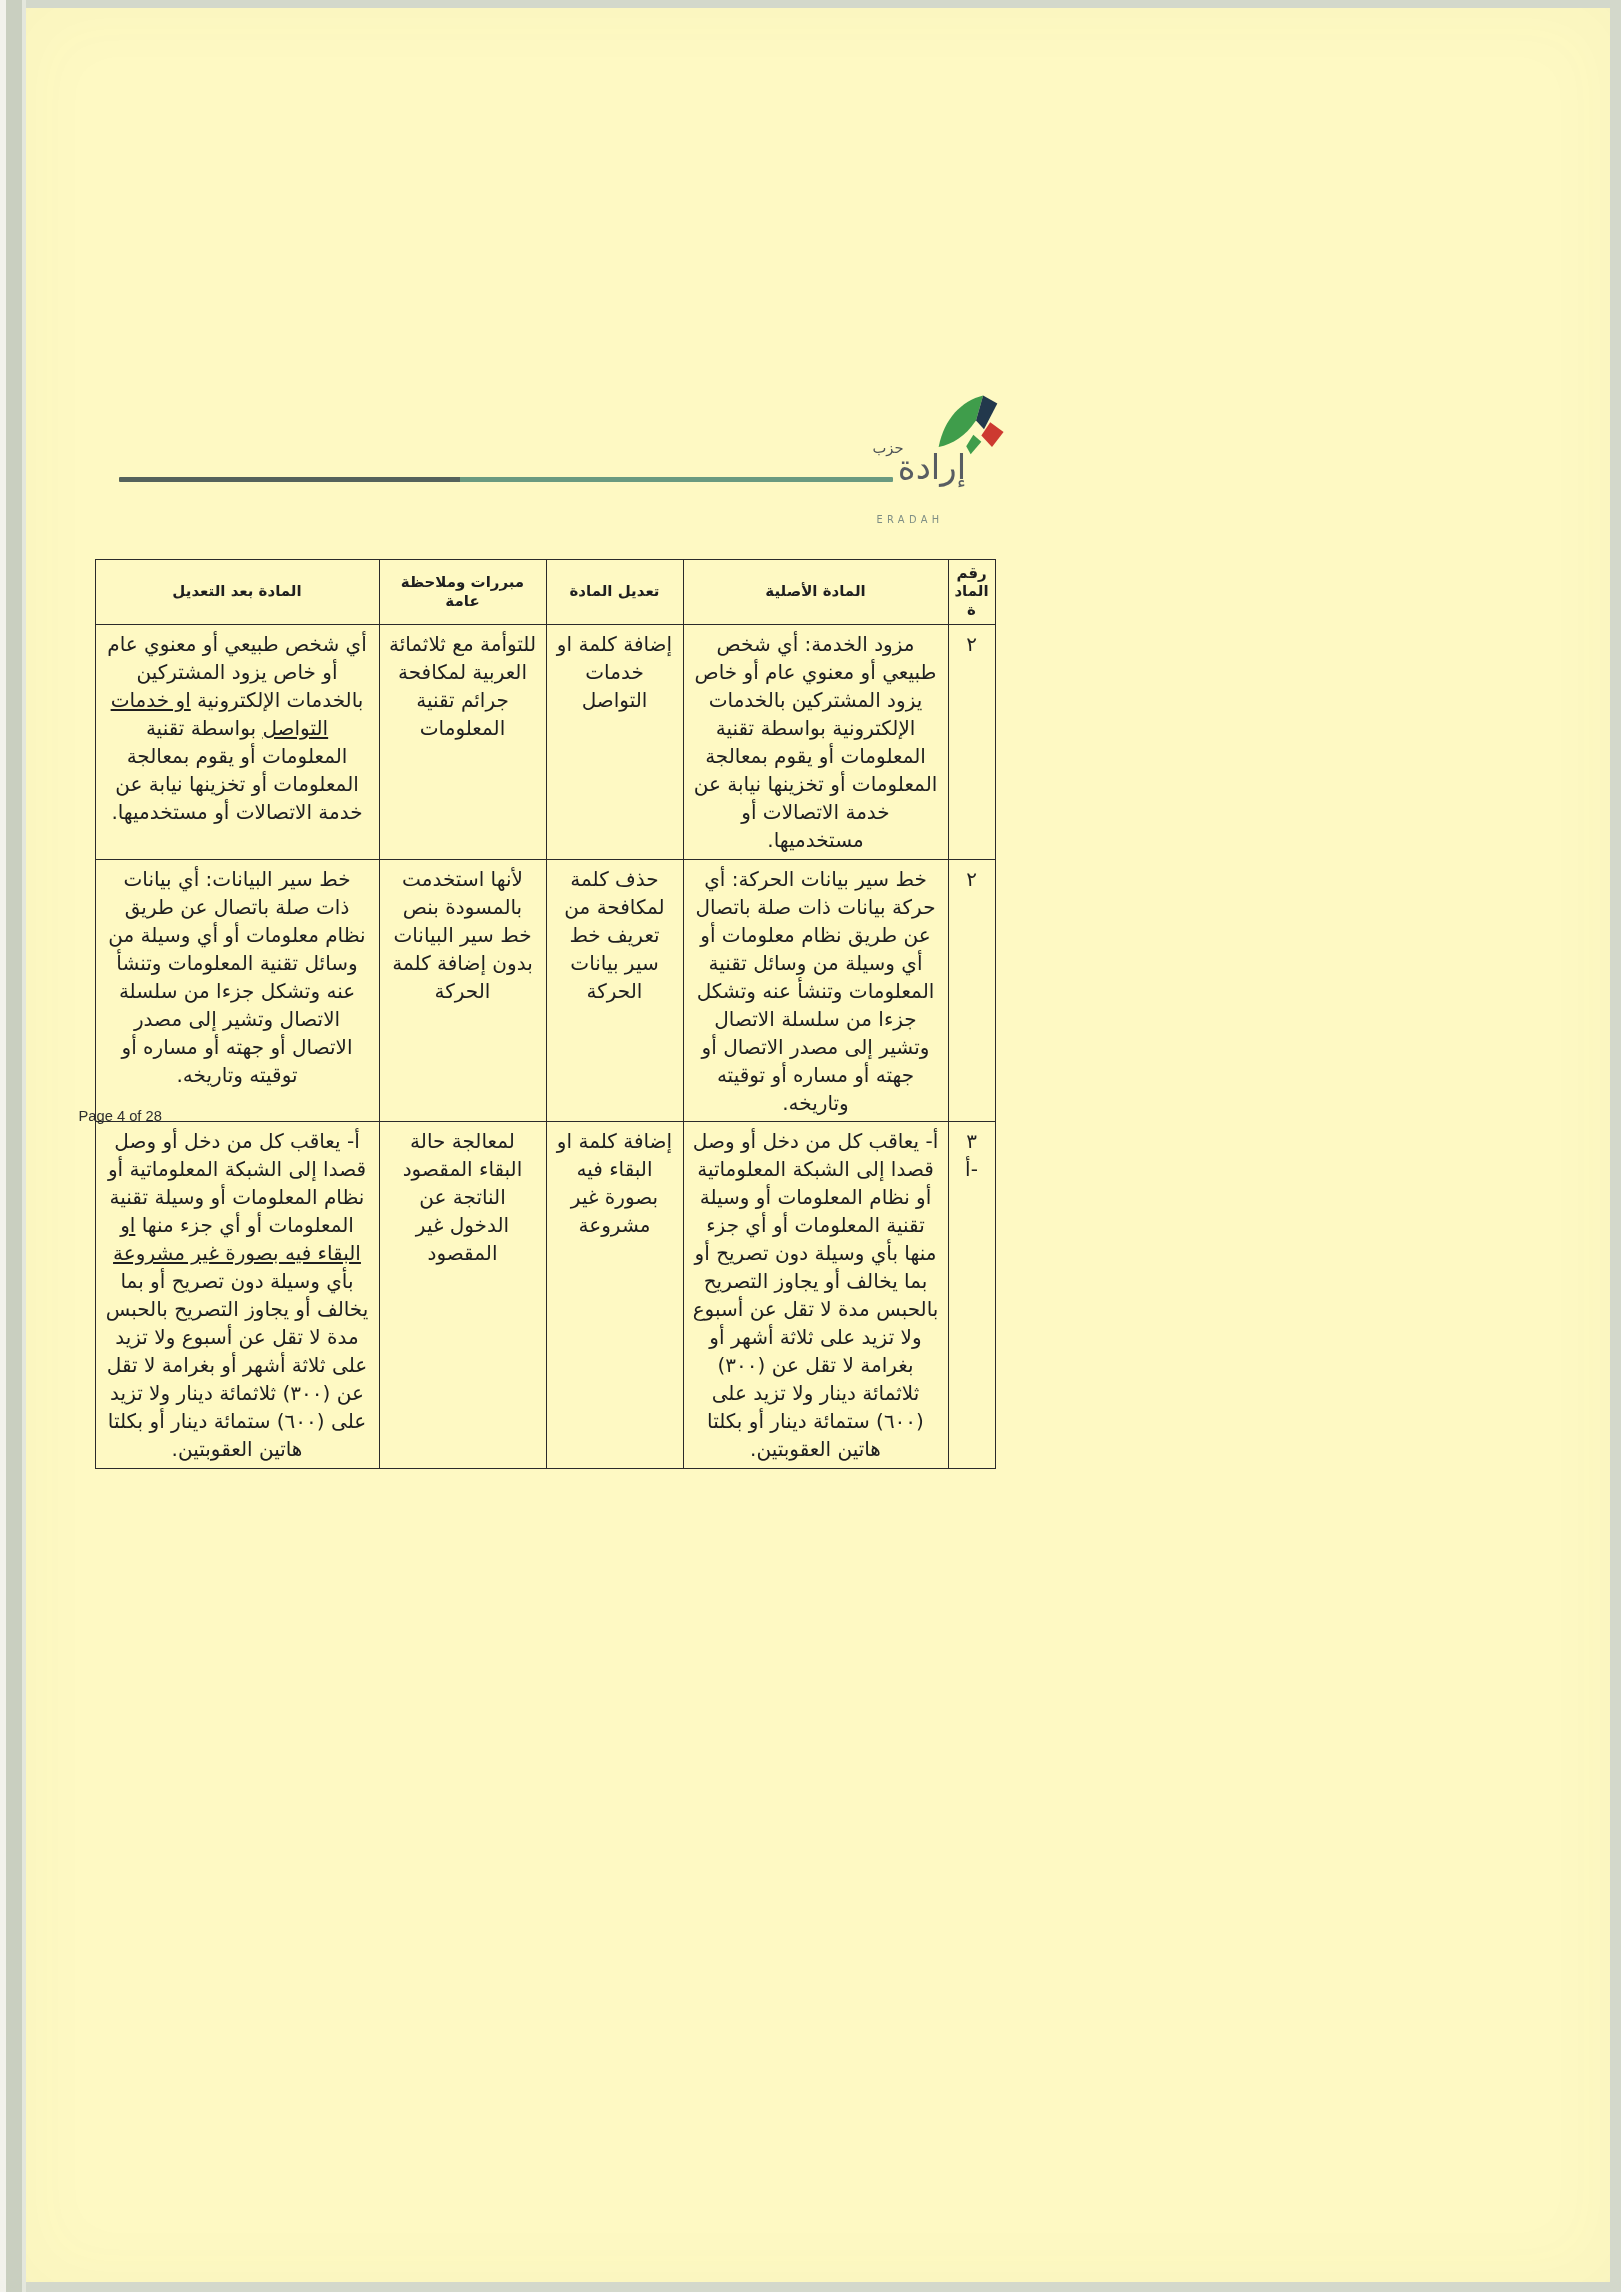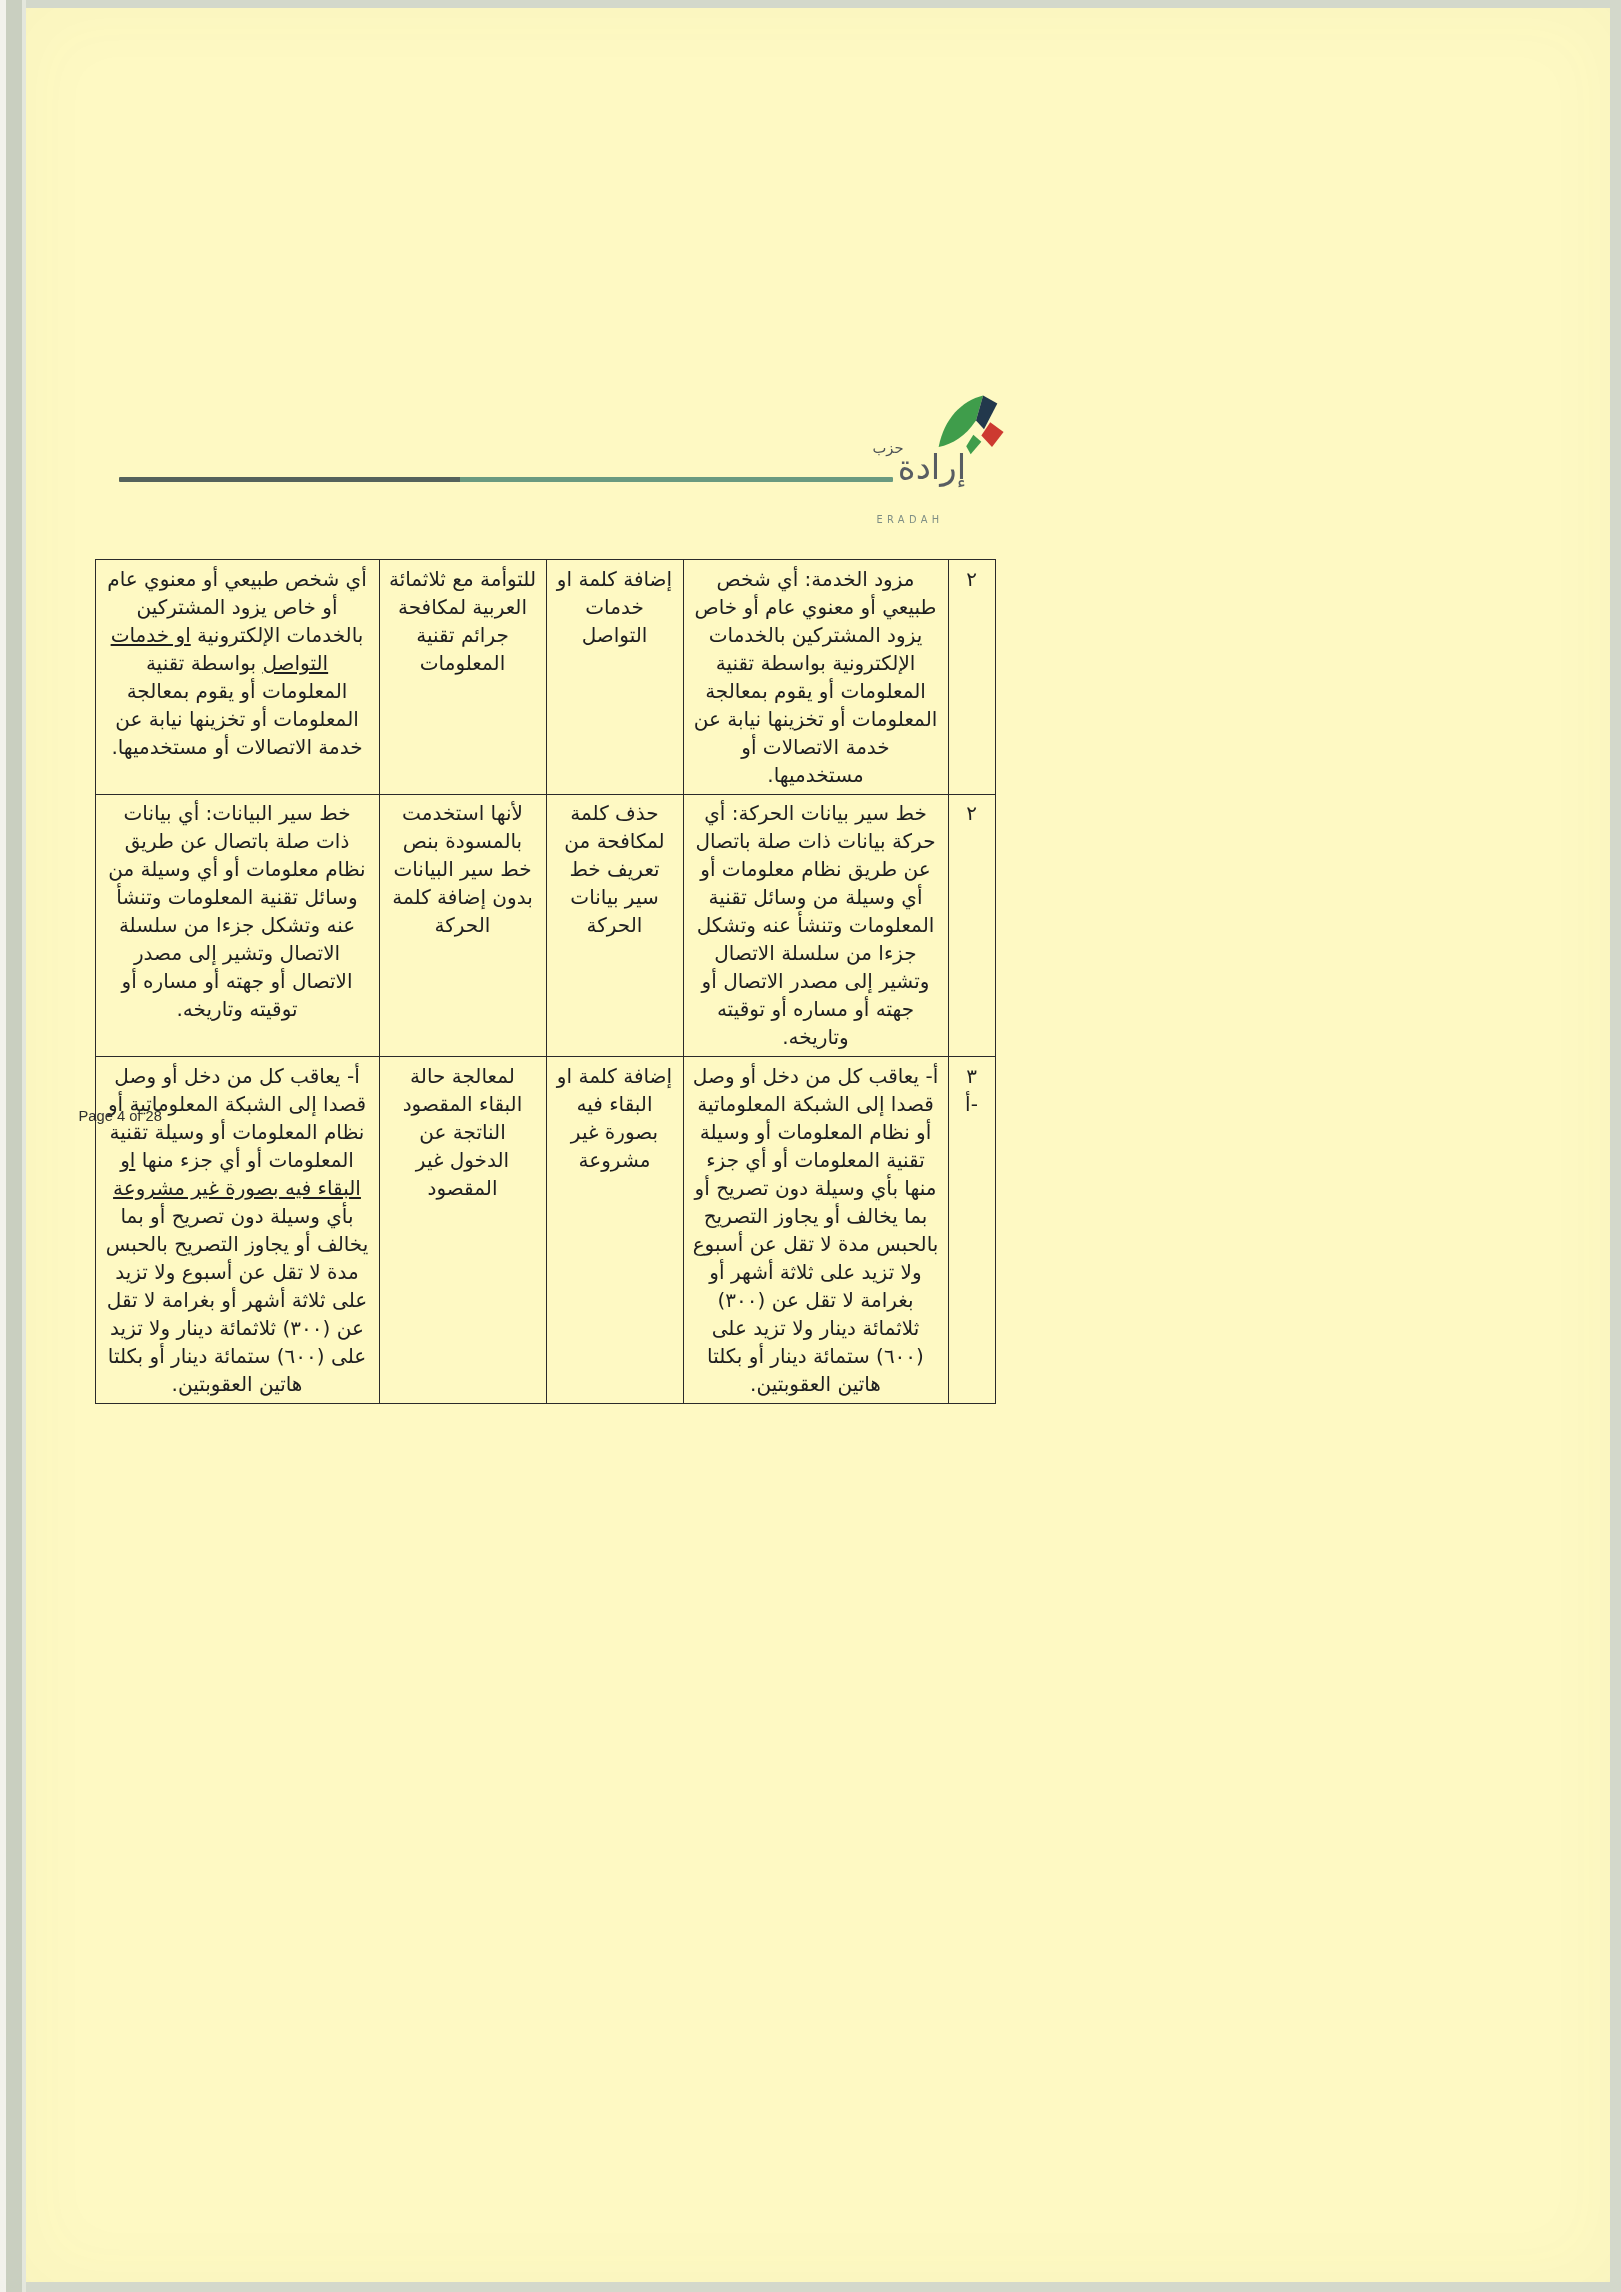--- a/index.html
+++ b/index.html
@@ -94,20 +94,27 @@
 
   <table class="doc-table" dir="rtl">
     <colgroup>
       <col style="width:47px">
       <col style="width:265px">
       <col style="width:137px">
       <col style="width:167px">
       <col style="width:284px">
     </colgroup>
     <tbody>
+      <tr class="hdr">
+        <th>رقم المادة</th>
+        <th>المادة الأصلية</th>
+        <th>تعديل المادة</th>
+        <th>مبررات وملاحظة عامة</th>
+        <th>المادة بعد التعديل</th>
+      </tr>
 
       <tr class="r1">
         <td>٢</td>
         <td>مزود الخدمة: أي شخص طبيعي أو معنوي عام أو خاص يزود المشتركين بالخدمات الإلكترونية بواسطة تقنية المعلومات أو يقوم بمعالجة المعلومات أو تخزينها نيابة عن خدمة الاتصالات أو مستخدميها.</td>
         <td>إضافة كلمة او خدمات التواصل</td>
         <td>للتوأمة مع ثلاثمائة العربية لمكافحة جرائم تقنية المعلومات</td>
         <td><span>أي شخص طبيعي أو معنوي عام أو خاص يزود المشتركين بالخدمات الإلكترونية </span><span class="u">او خدمات التواصل</span><span> بواسطة تقنية المعلومات أو يقوم بمعالجة المعلومات أو تخزينها نيابة عن خدمة الاتصالات أو مستخدميها.</span></td>
       </tr>
 
       <tr class="r2">

